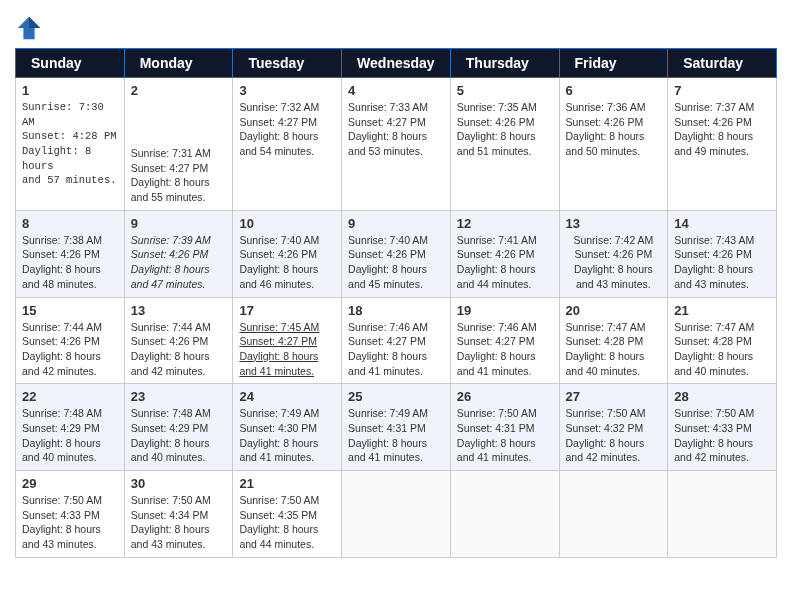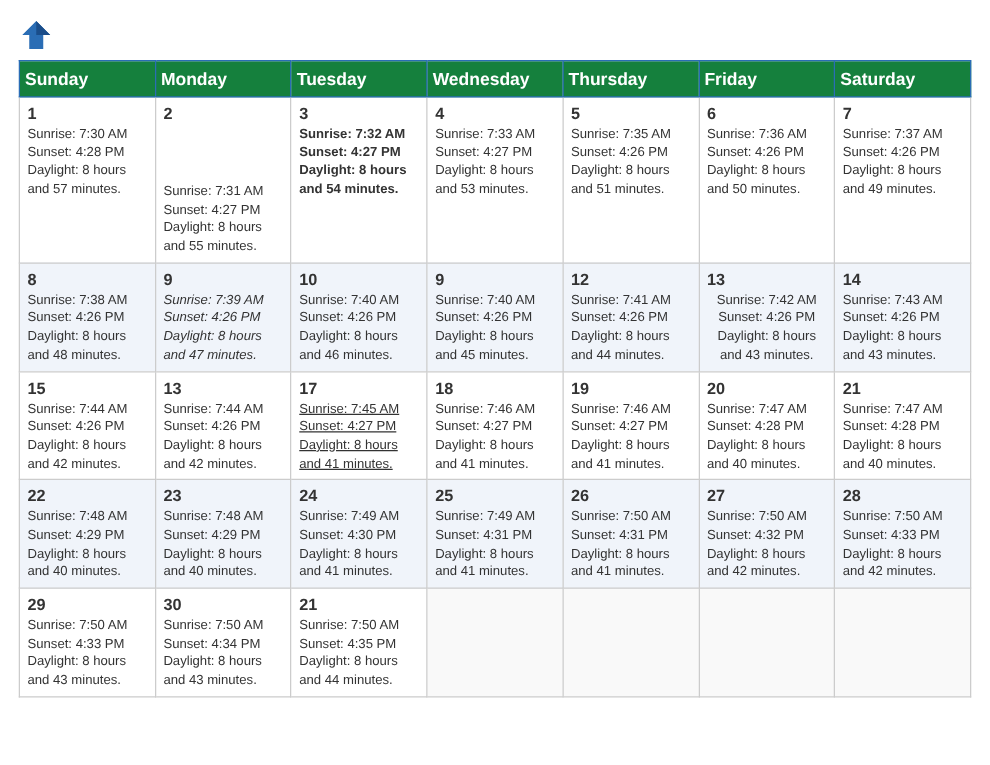--- a/index.html
+++ b/index.html
@@ -46,24 +46,24 @@
     .location-title {
       font-size: 16px;
       color: #333;
       font-weight: normal;
     }
     .calendar {
       width: 100%;
       border-collapse: collapse;
     }
     .calendar th {
-      background: #15803d;
+      background: #0f172a;
       color: #fff;
       text-align: left;
-      padding: 6px 4px;
+      padding: 6px 15px;
       font-size: 14px;
       font-weight: bold;
       border: 1px solid #2a6db5;
     }
     .calendar td {
       border: 1px solid #ccc;
       vertical-align: top;
       padding: 5px 6px;
       width: calc(100%/7);
       min-height: 80px;
@@ -121,35 +121,35 @@
         <th>Wednesday</th>
         <th>Thursday</th>
         <th>Friday</th>
         <th>Saturday</th>
       </tr>
   </thead>
   <tbody id="calendar-body">
   <tr>
         <td>
           <span class="day-num">1</span>
-          <div class="day-info" style="white-space: pre-line;">Sunrise: 7:30 AM
+          <div class="day-info" style="white-space: pre-line; font-family: Liberation Mono, monospace;">Sunrise: 7:30 AM
 Sunset: 4:28 PM
 Daylight: 8 hours
 and 57 minutes.</div>
         </td>
         <td>
           <span class="day-num">2</span>
           <div class="day-info" style="white-space: pre-line; margin-top: 48px;">Sunrise: 7:31 AM
 Sunset: 4:27 PM
 Daylight: 8 hours
 and 55 minutes.</div>
         </td>
         <td>
           <span class="day-num">3</span>
-          <div class="day-info" style="white-space: pre-line; font-weight: bold;">Sunrise: 7:32 AM
+          <div class="day-info" style="white-space: pre-line;">Sunrise: 7:32 AM
 Sunset: 4:27 PM
 Daylight: 8 hours
 and 54 minutes.</div>
         </td>
         <td>
           <span class="day-num">4</span>
           <div class="day-info" style="white-space: pre-line;">Sunrise: 7:33 AM
 Sunset: 4:27 PM
 Daylight: 8 hours
 and 53 minutes.</div>

